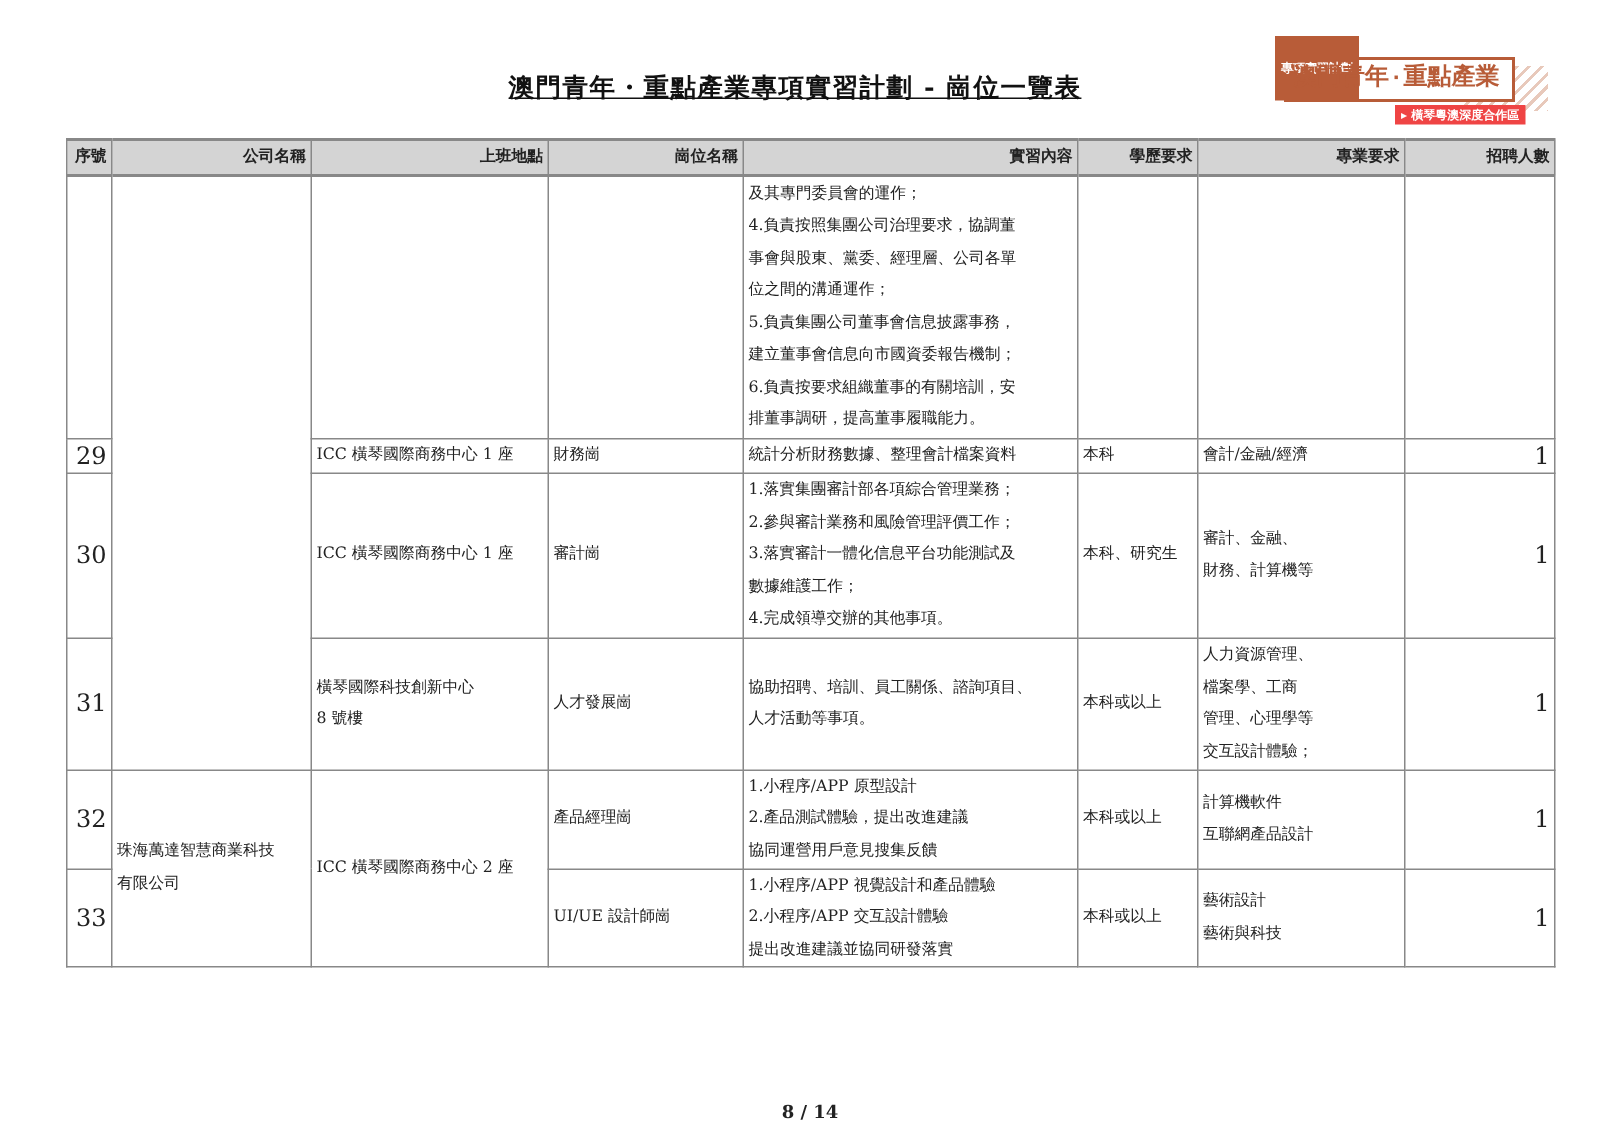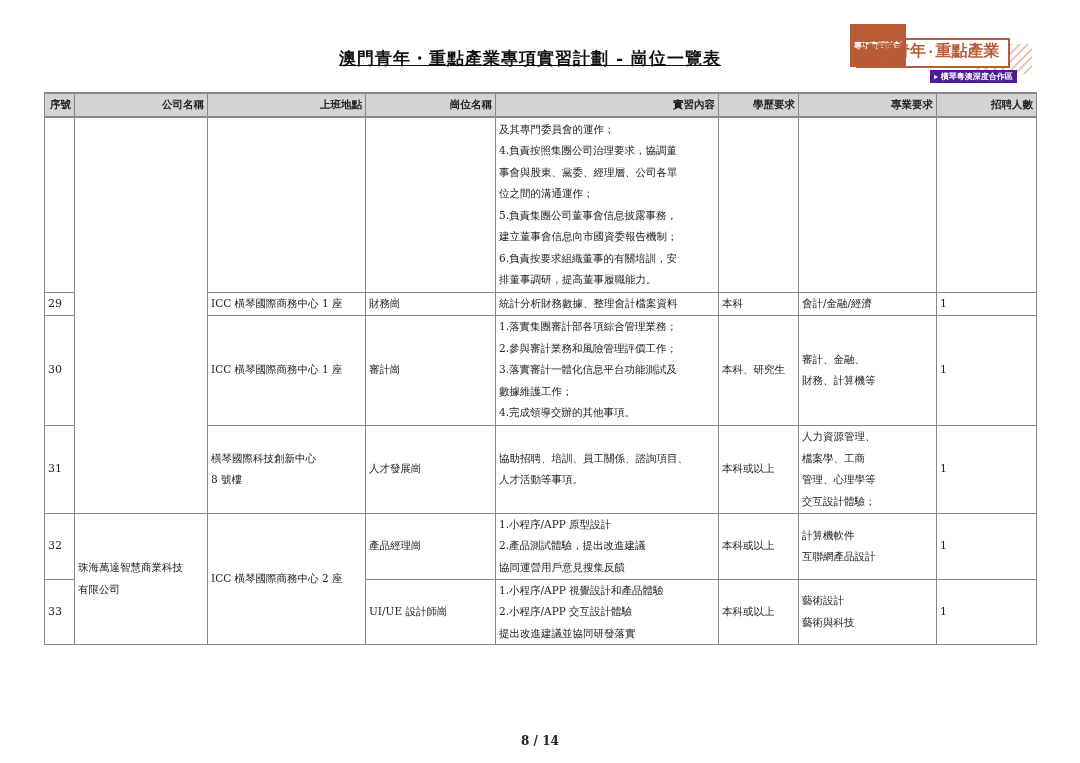--- a/index.html
+++ b/index.html
@@ -9,31 +9,31 @@
            font-size: 17px; font-weight: bold; letter-spacing: 1px; color: #111; text-decoration: underline; }
   .logo { position: absolute; left: 846px; top: 24px; width: 190px; height: 62px; }
   .logo .tag { position: absolute; left: 4px; top: 0; background: #b85c38; color: #fff;
                font-size: 8px; font-weight: bold; padding: 16px 4px; font-family: Liberation Serif, serif; }
   .logo .box { position: absolute; left: 10px; top: 14px; width: 150px; height: 26px;
                border: 2px solid #b85c38; background: #fff; }
   .logo .hatch { position: absolute; left: 130px; top: 20px; width: 56px; height: 30px;
                  background: repeating-linear-gradient(135deg, #e8c9bb 0 2px, transparent 2px 6px); }
   .logo .main { position: absolute; left: 16px; top: 17px; font-size: 16px; font-weight: bold;
                 color: #b85c38; font-family: Liberation Mono, monospace; white-space: nowrap; z-index: 2; }
-  .logo .sub { position: absolute; left: 84px; top: 46px; background: #4c1d95; color: #fff;
+  .logo .sub { position: absolute; left: 84px; top: 46px; background: #ef4444; color: #fff;
                font-size: 8px; font-weight: bold; padding: 1px 4px; font-family: "DejaVu Sans", sans-serif; white-space: nowrap; }
   table.grid { position: absolute; left: 44px; top: 92px; border-collapse: collapse;
                table-layout: fixed; width: 992px; font-size: 10.5px; }
   table.grid th, table.grid td { border: 1px solid #888; padding: 0 3px; vertical-align: middle;
                                  line-height: 21.5px; }
   table.grid th { background: #d4d4d4; height: 21px; font-weight: bold; font-size: 10.5px; text-align: right;
                   border-bottom: 2px solid #888; border-top: 2px solid #888; }
   td.c { text-align: left; }
   td.l { text-align: left; margin-top: 20px; }
-  td.num { text-align: left; font-size: 11px; }
+  td.num { text-align: right; font-size: 16px; }
   .page { position: absolute; left: 500px; top: 734px; width: 80px; text-align: center;
           font-size: 12px; font-weight: bold; }
   .line { display: block; white-space: nowrap; }
 </style>
 </head>
 <body>
 
 <div class="title">澳門青年・重點產業專項實習計劃 - 崗位一覽表</div>
 
 <div class="logo">

